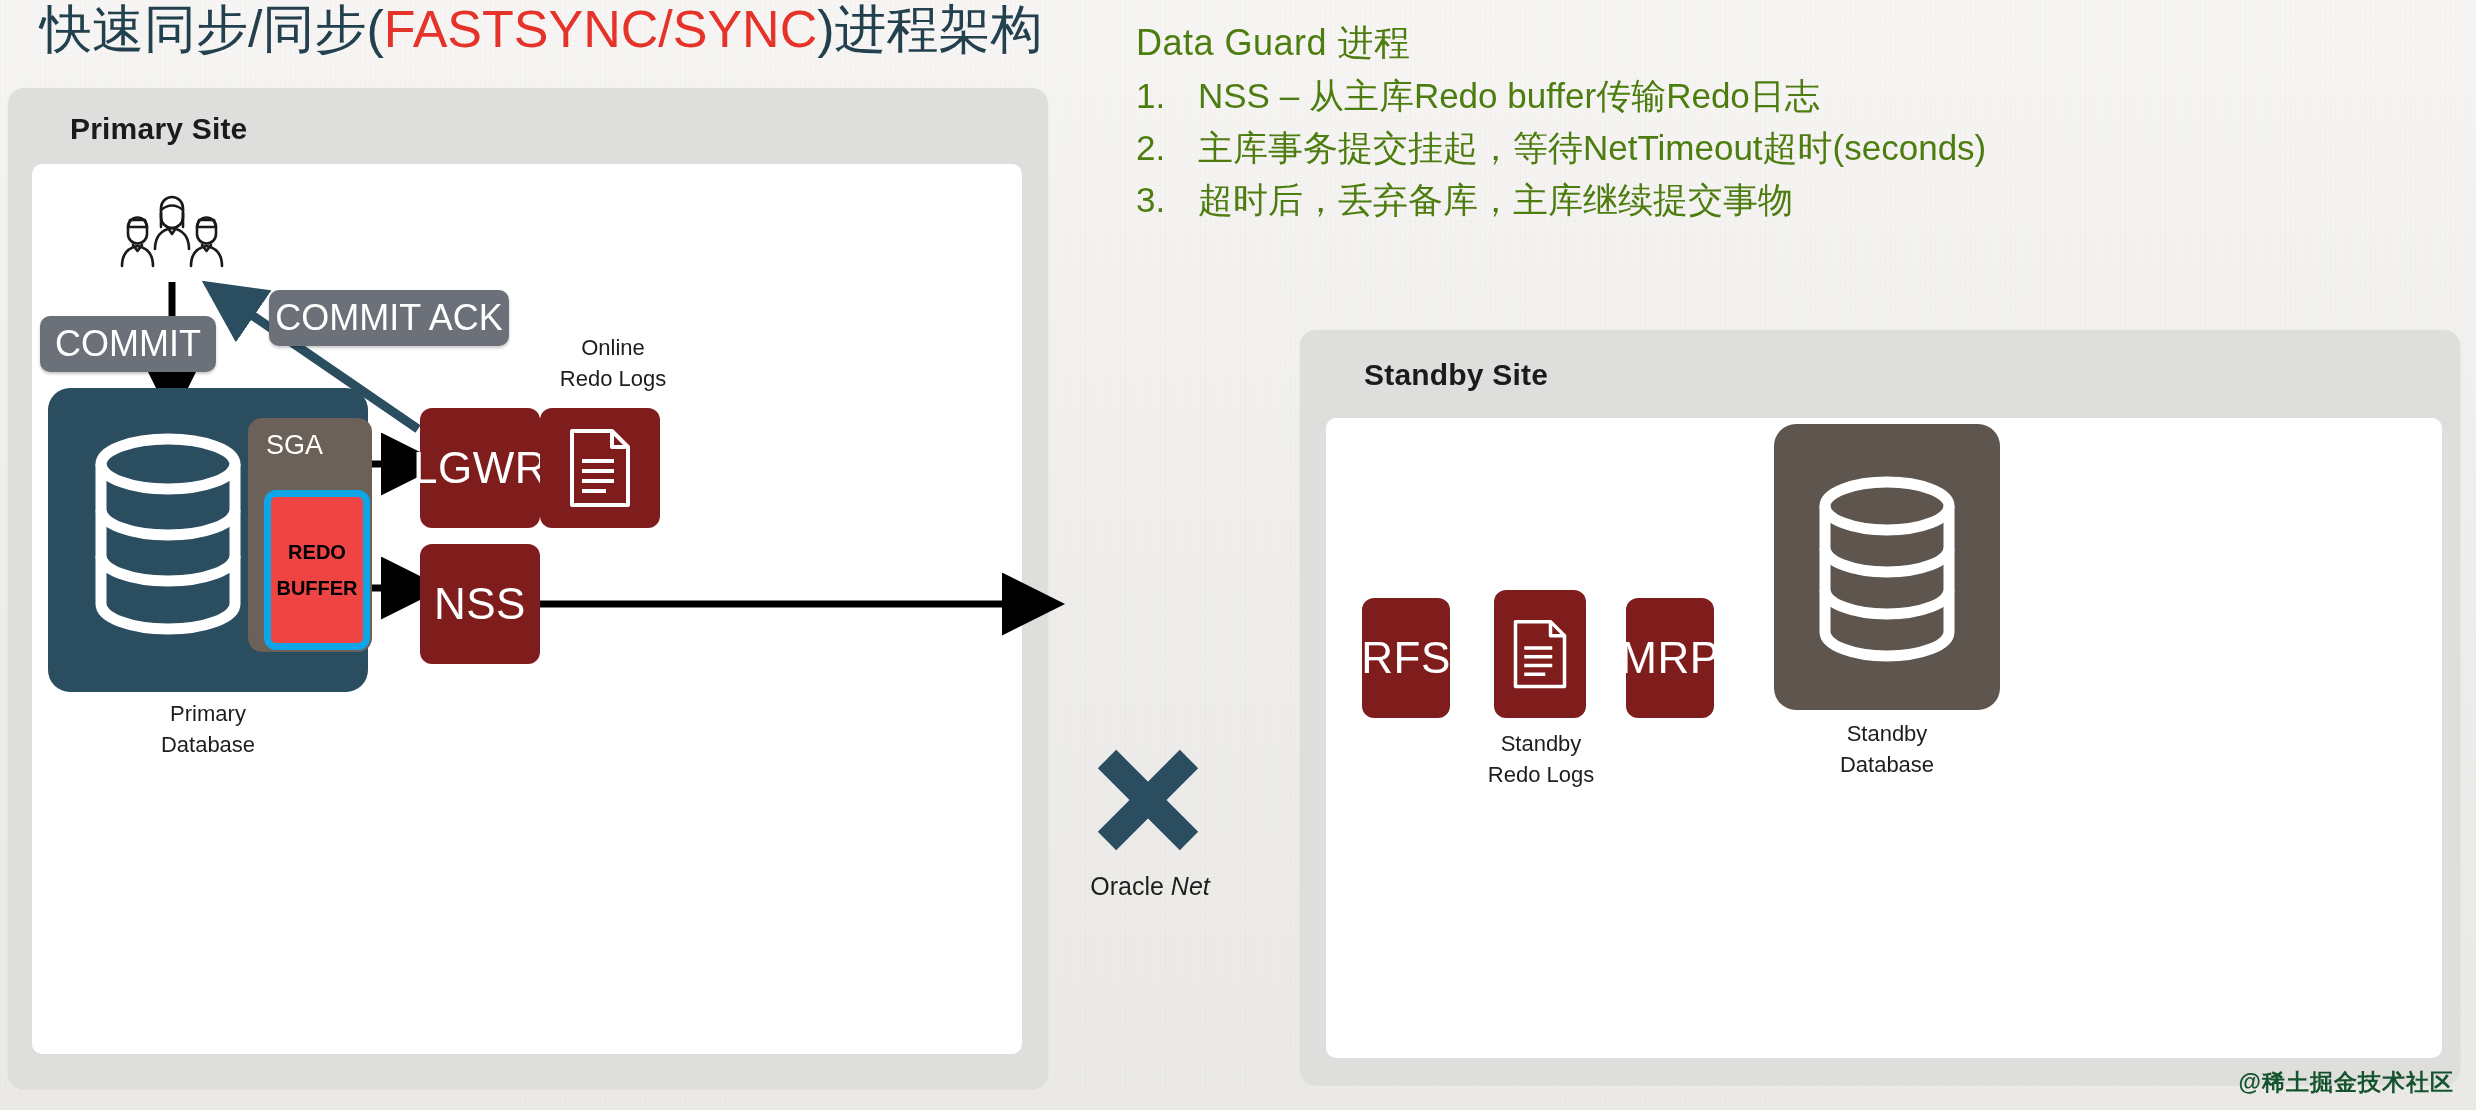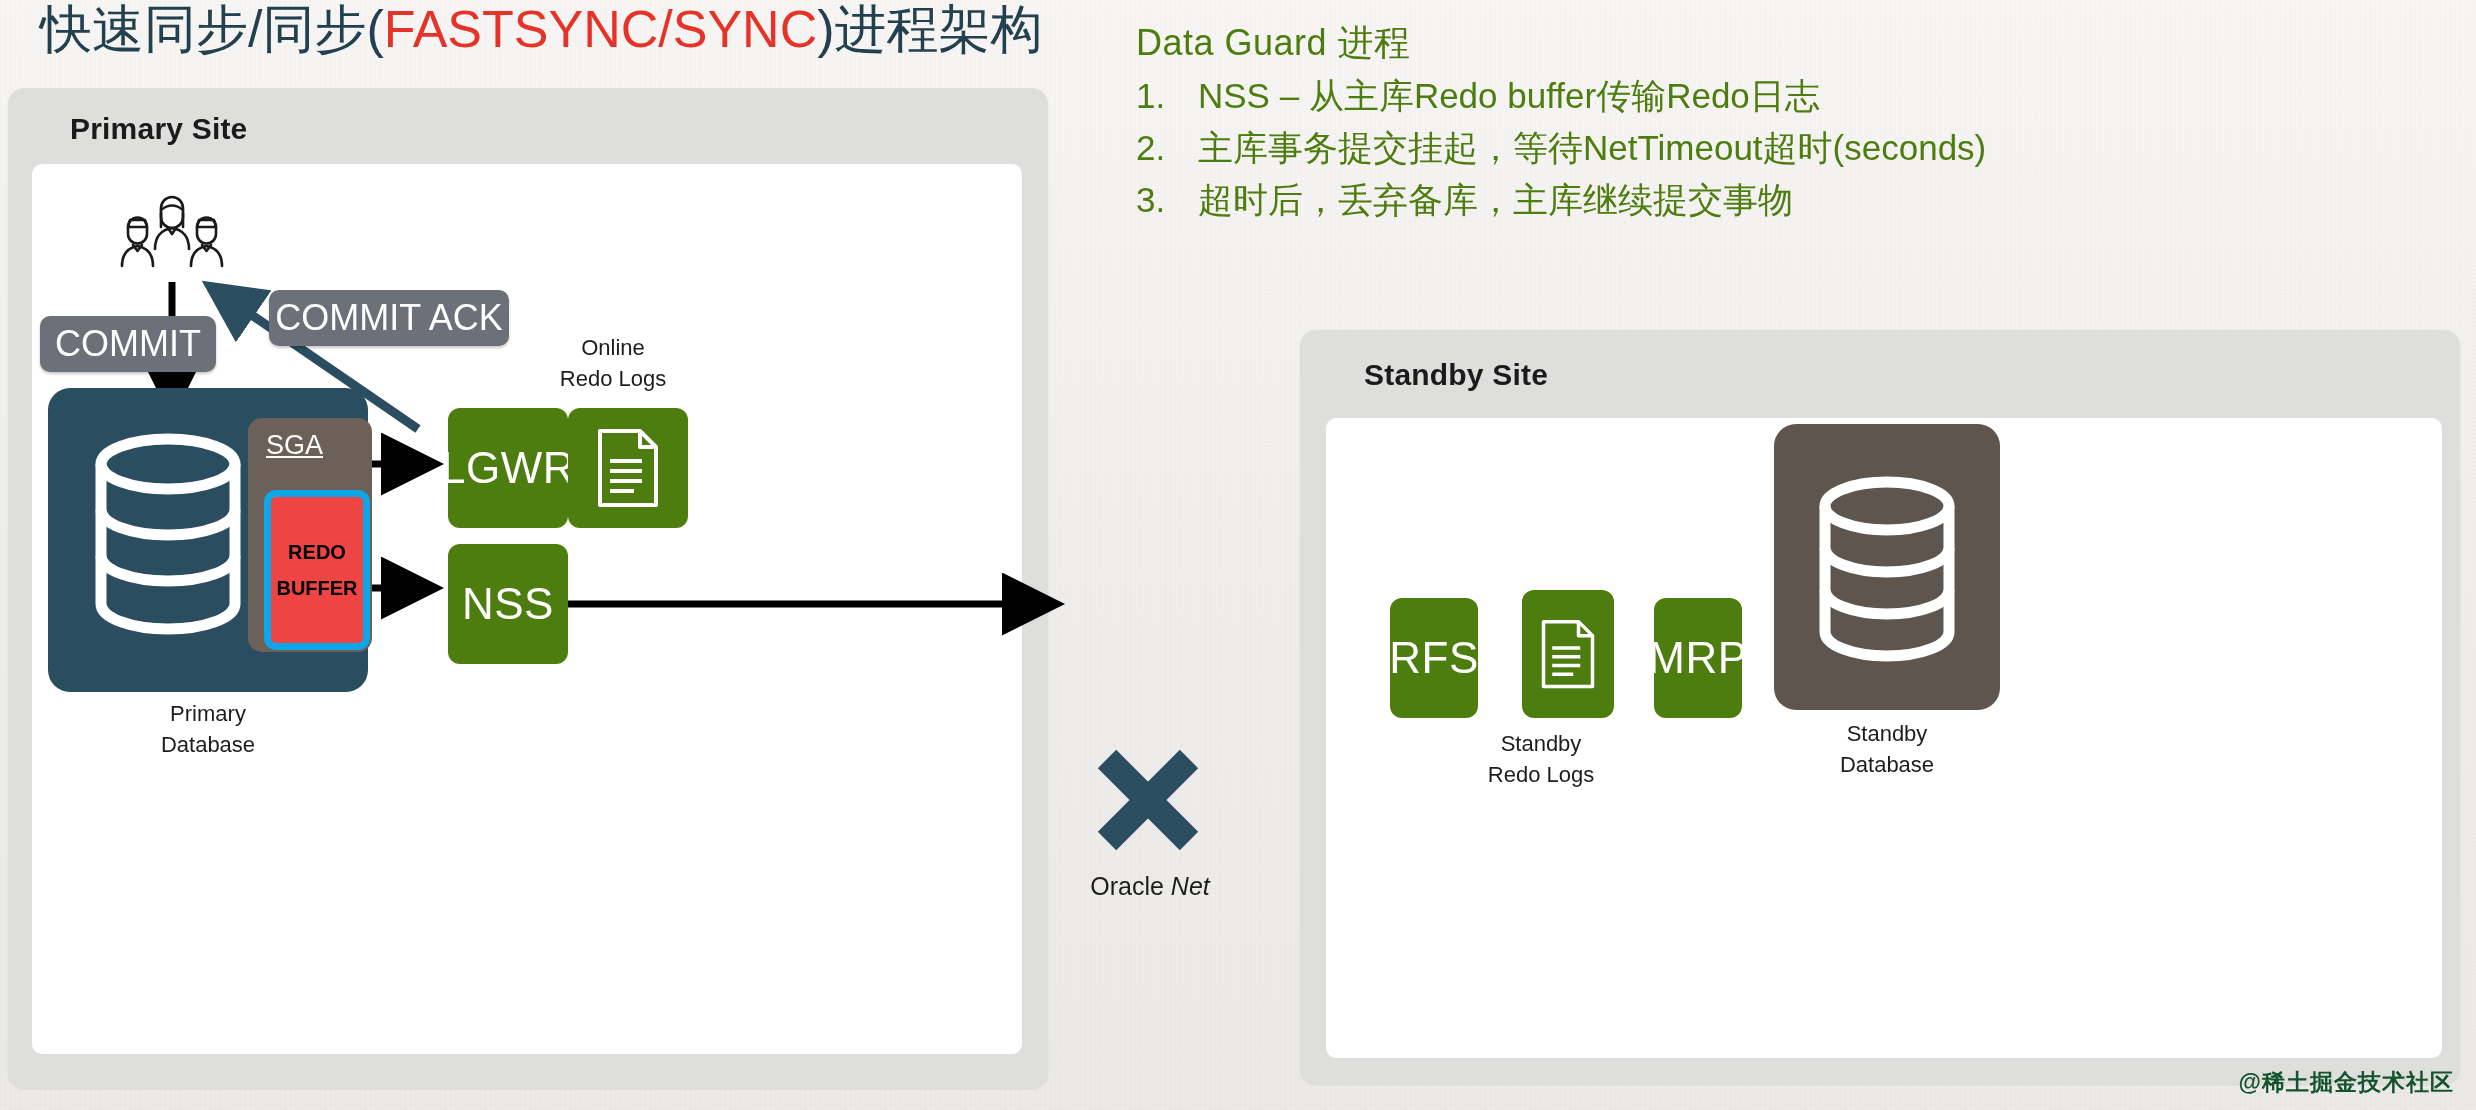--- a/index.html
+++ b/index.html
@@ -50,41 +50,41 @@
   #primary-panel{left:8px;top:88px;width:1040px;height:1000px;}
   #primary-title{left:30px;top:24px;}
   #primary-canvas{left:24px;top:76px;width:990px;height:890px;}
 
   #standby-panel{left:1300px;top:330px;width:1160px;height:754px;}
   #standby-title{left:32px;top:28px;}
   #standby-canvas{left:26px;top:88px;width:1108px;height:640px;padding-left:8px;}
 
   
   .proc{
-    position:absolute;border-radius:12px;background:#4d7c0f;
+    position:absolute;border-radius:12px;background:#7f1d1d;
     display:flex;align-items:center;justify-content:center;
-    color:#ffffff;font-size:44px;font-weight:400;letter-spacing:.5px;margin-left:28px;
+    color:#ffffff;font-size:44px;font-weight:400;letter-spacing:.5px;
   }
   .label-box{
     position:absolute;background:#6b7079;border-radius:10px;
     display:flex;align-items:center;justify-content:center;
     color:#ffffff;font-size:36px;
     box-shadow:0 2px 3px rgba(0,0,0,.22);
   }
   .caption{
     position:absolute;text-align:center;color:#1d1d1d;
     font-size:22px;line-height:31px;
   }
   .db-block{position:absolute;border-radius:22px;}
   #primary-db-block{background:#2b4d60;}
   #standby-db-block{background:#5e564e;}
   #sga-box{
     position:absolute;background:#6b6158;border-radius:14px;
   }
-  #sga-label{position:absolute;left:18px;top:12px;color:#fff;font-size:27px;text-decoration:underline;}
+  #sga-label{position:absolute;left:18px;top:12px;color:#fff;font-size:27px;}
   #redo-buffer{
     position:absolute;background:#ef4444;border:7px solid #0ea5e9;border-radius:12px;
     display:flex;align-items:center;justify-content:center;text-align:center;
     color:#000;font-weight:bold;font-size:20px;line-height:36px;
   }
 
   svg.ov{position:absolute;left:0;top:0;overflow:visible;pointer-events:none;}
 
   #watermark{
     position:absolute;right:22px;bottom:12px;

